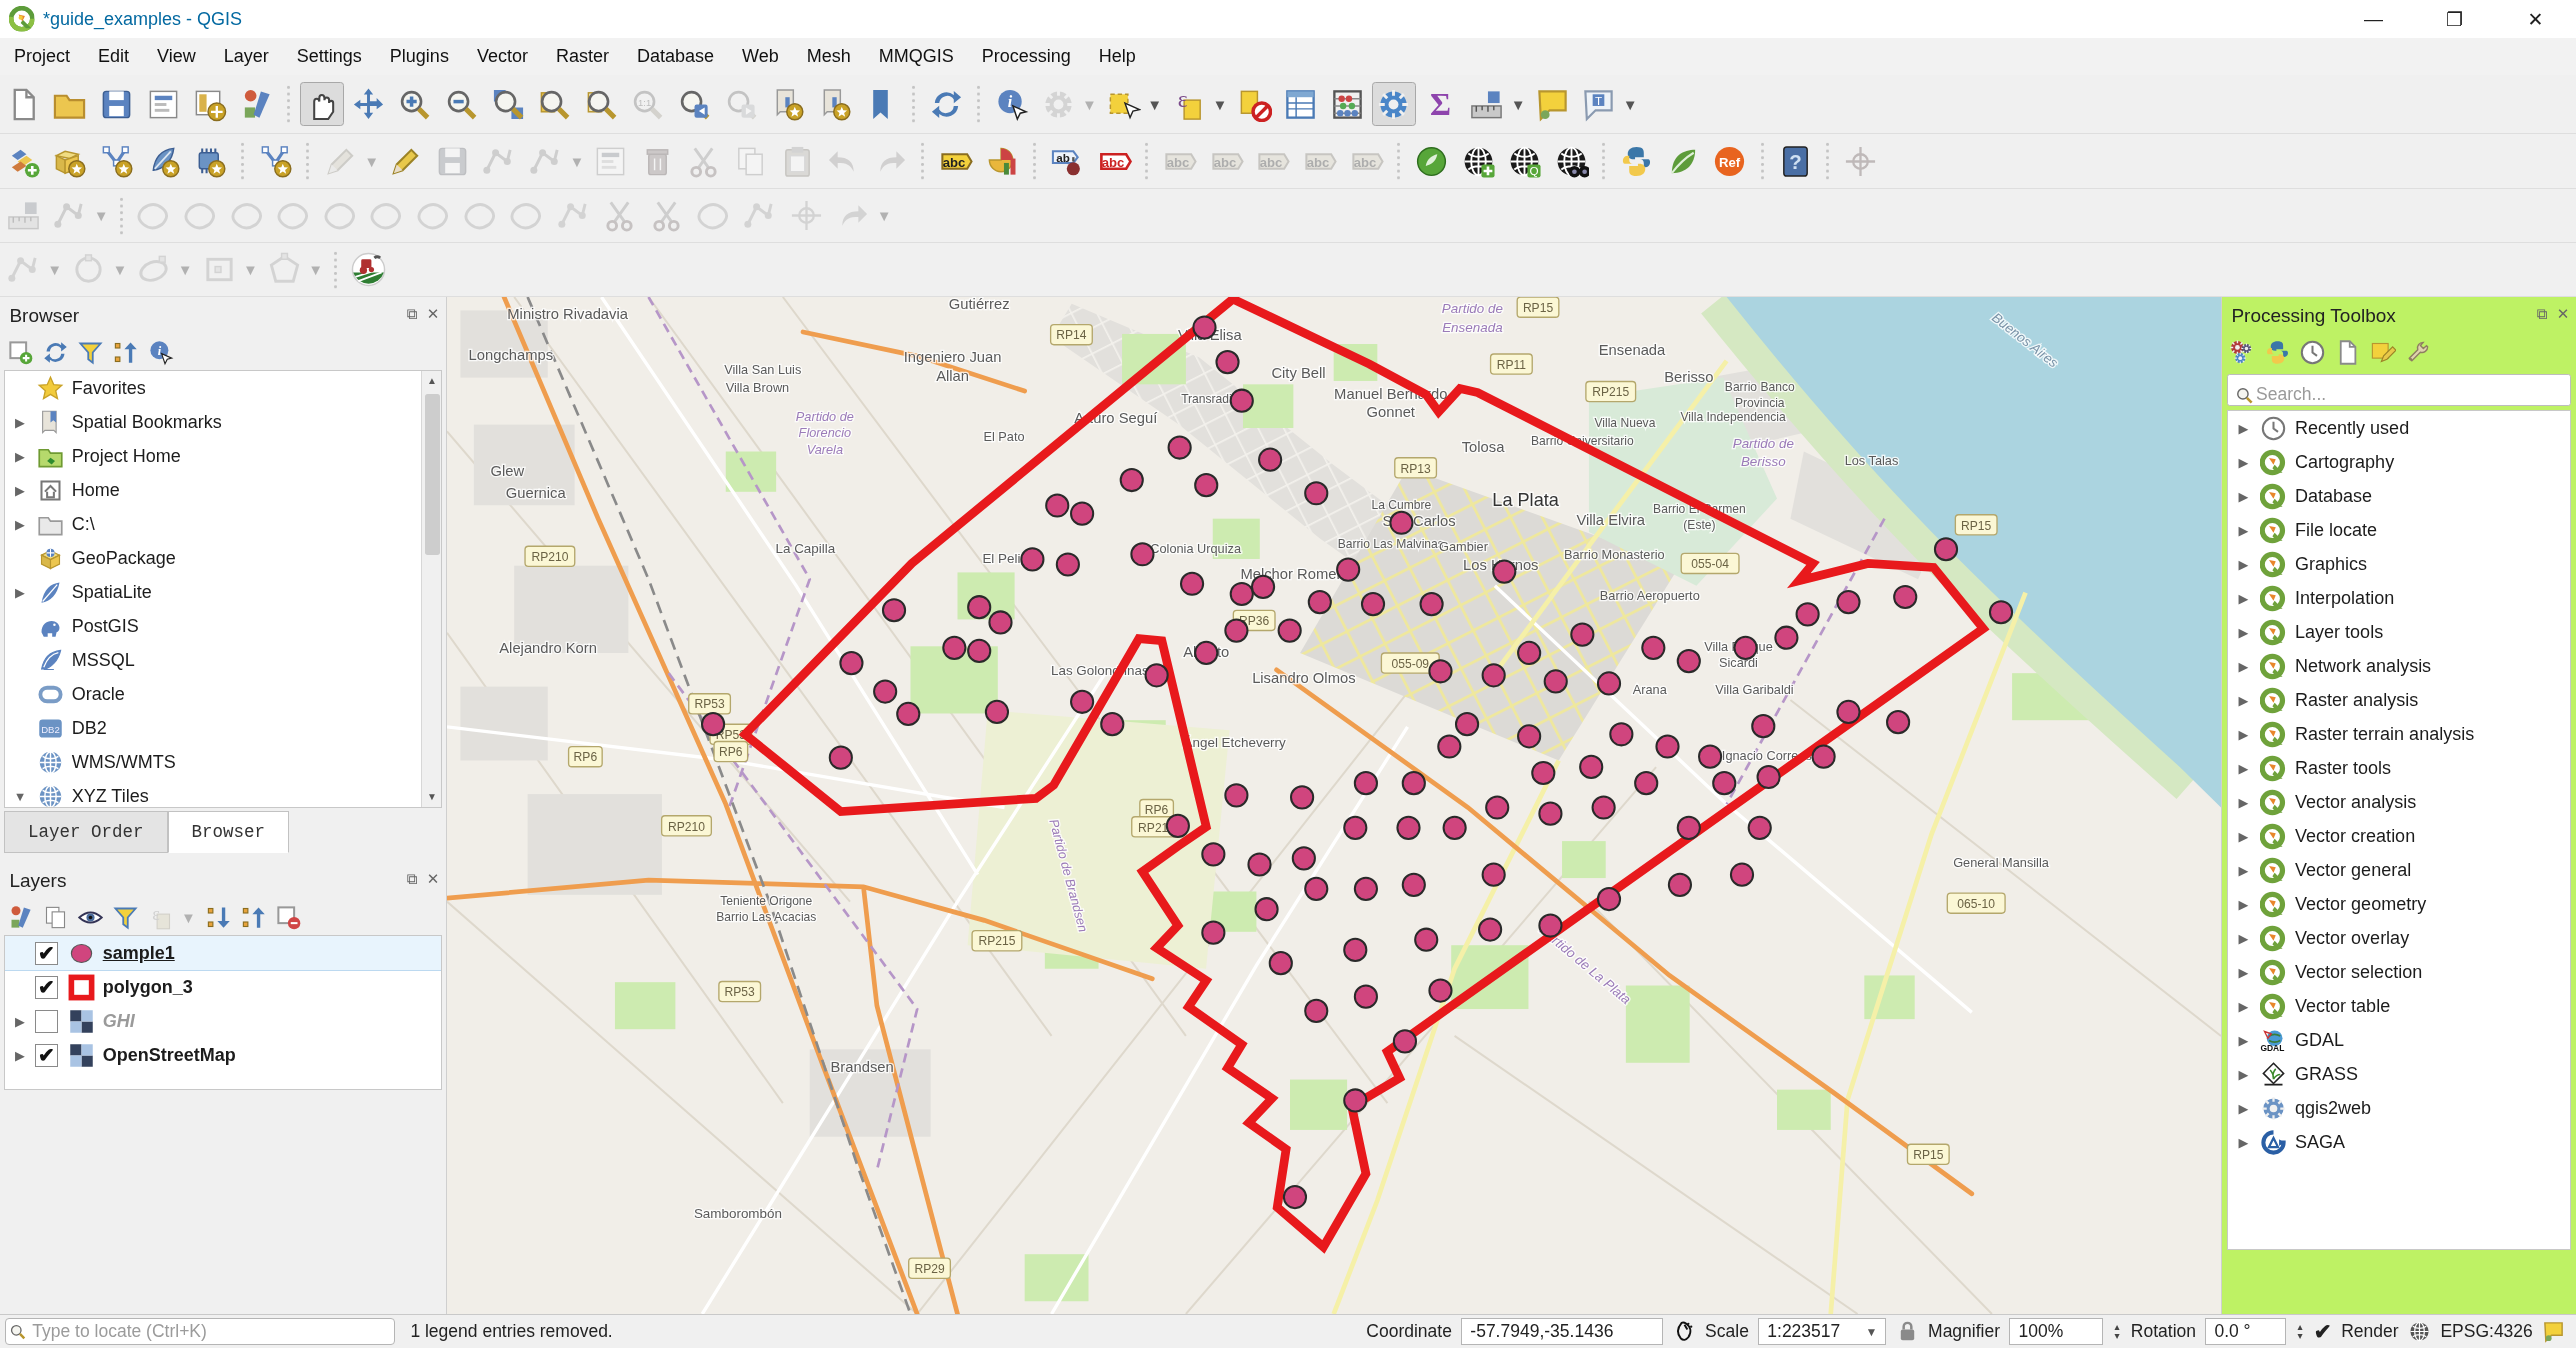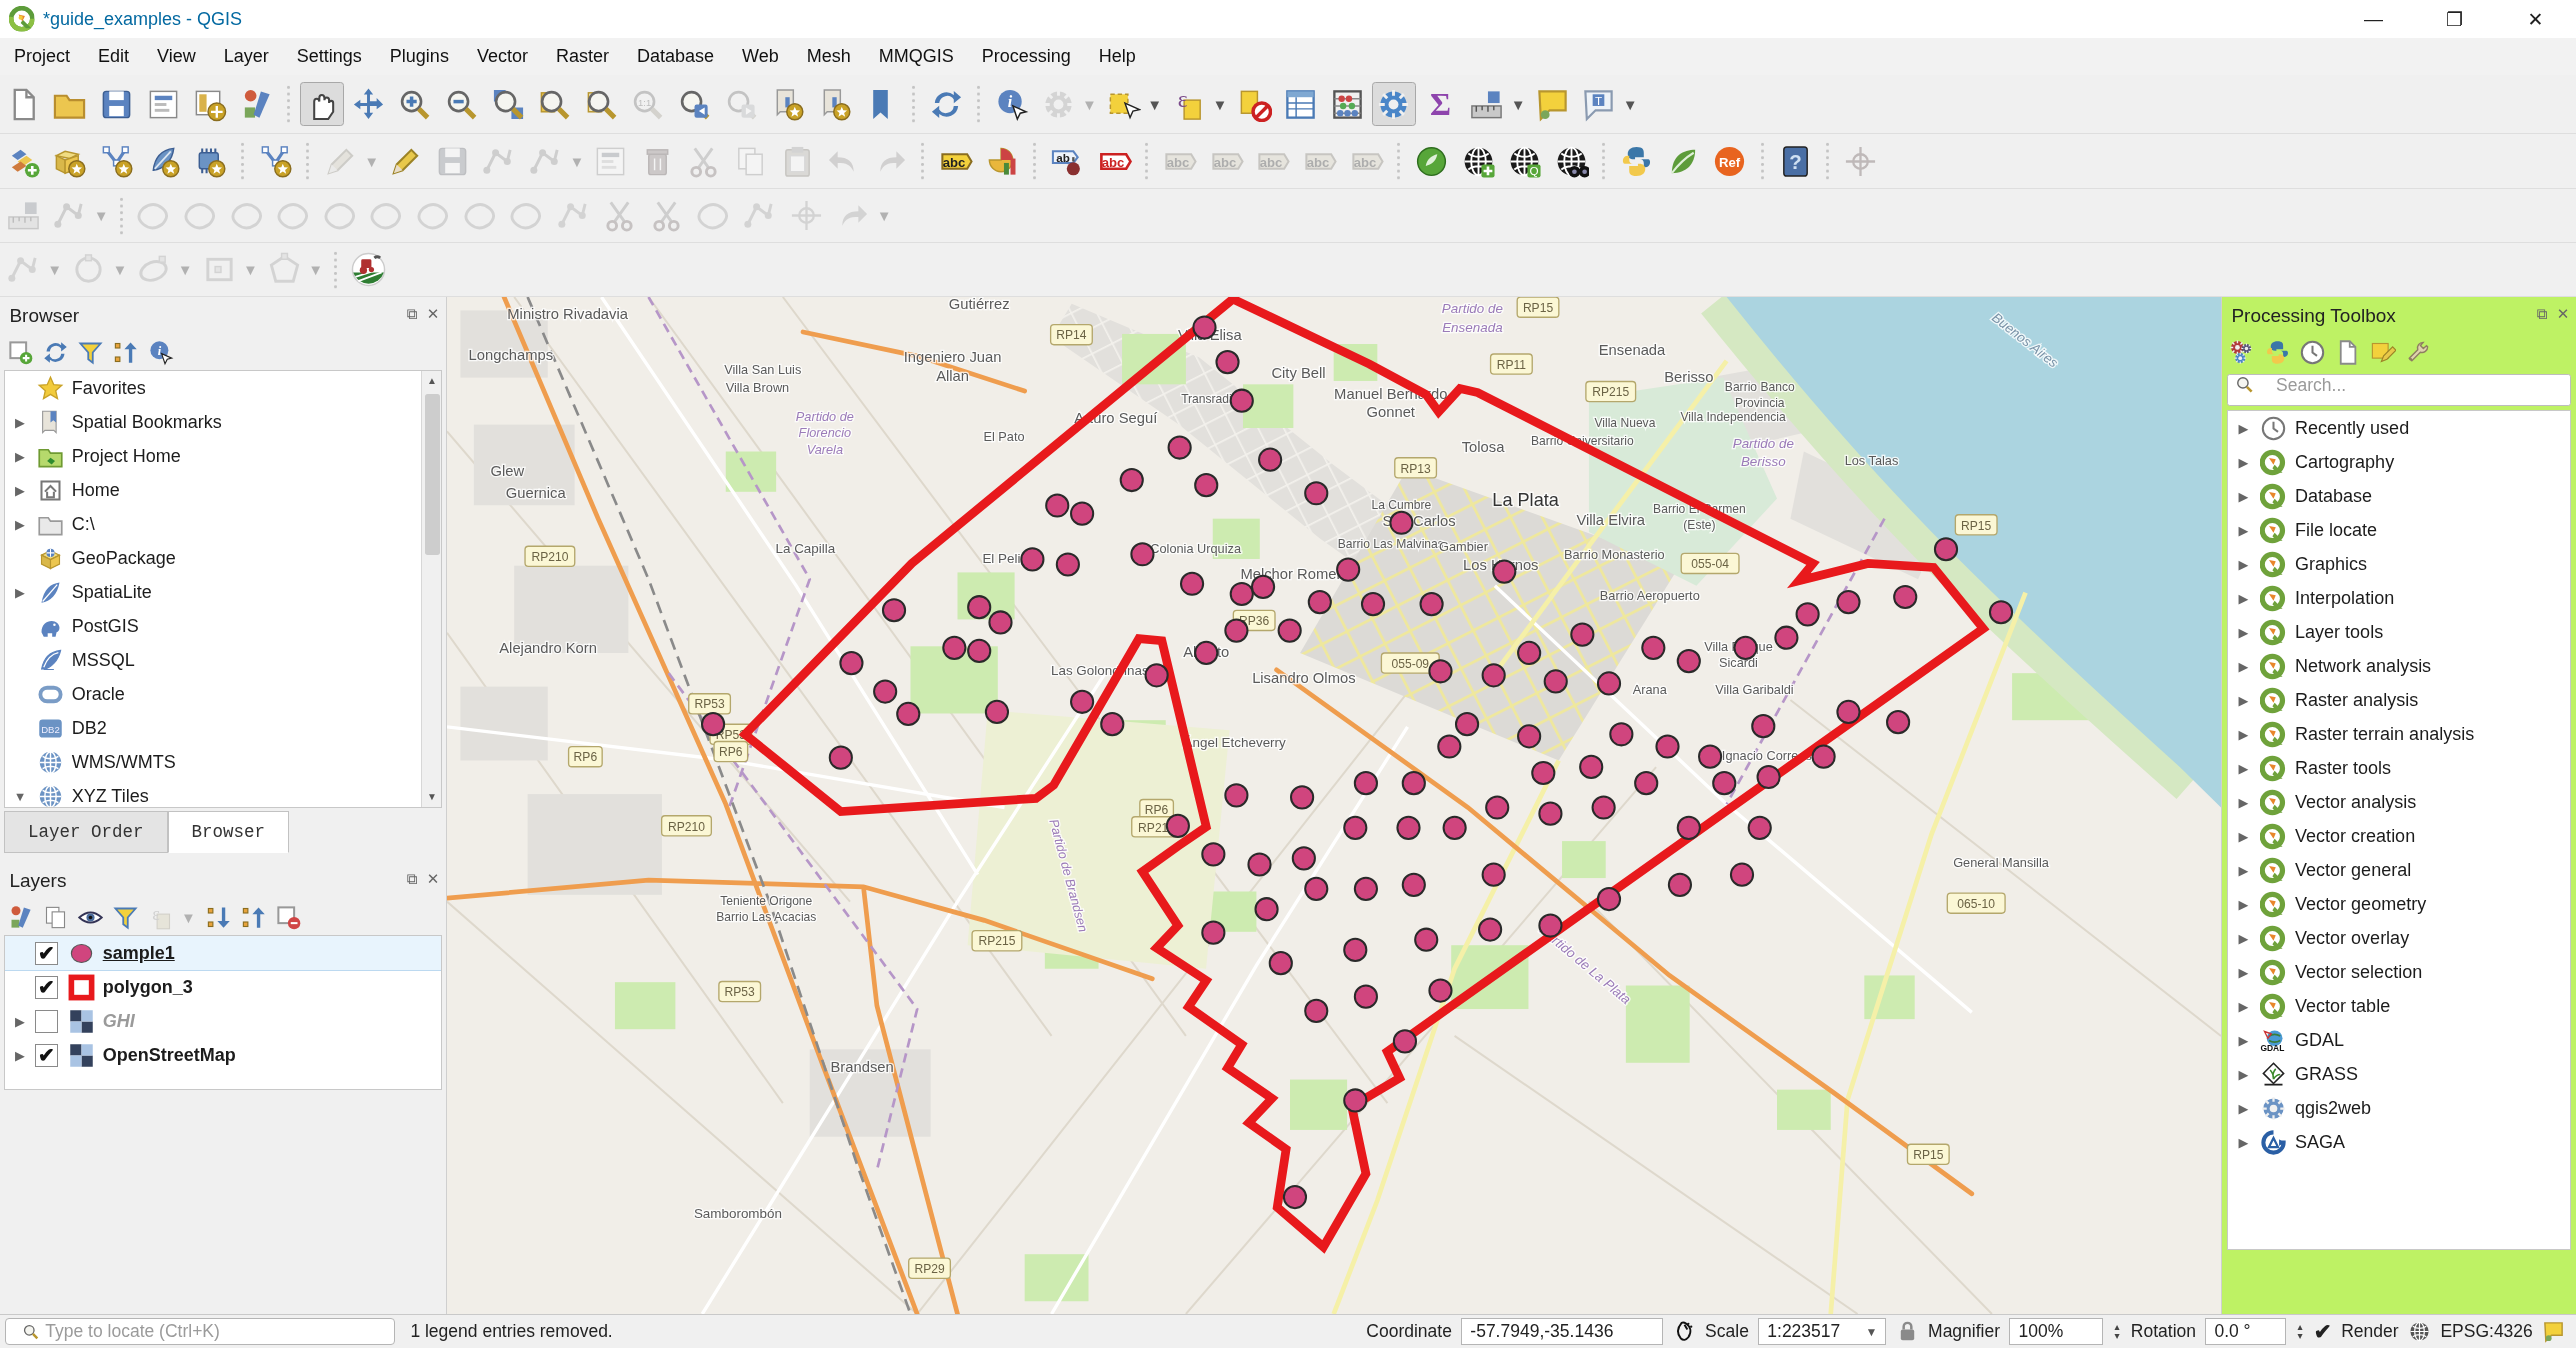--- a/index.html
+++ b/index.html
@@ -60,33 +60,33 @@
     background:#e4e4e4; color:#333;font-family:Liberation Mono, monospace; }
   .dtab.active { background:#fff; border-bottom-color:#fff; }
 
   .chk { width:23px; height:23px; border:1.3px solid #8a8a8a; background:#fff; flex:0 0 23px;
     display:flex; align-items:center; justify-content:center; font-size:20px; font-weight:bold; color:#111; margin-right:8px; }
   .lname { font-weight:600; }
   .lname.it { font-style:italic; color:#9a9a9a; }
   .lname.ul { text-decoration:underline; }
 
   #toolbox-search { margin:4px 5.4px; height:32px; border:0.7px solid #bdbdbd; border-radius:2.7px; background:#fff;
-    display:flex; align-items:flex-start; padding:0 6.7px; gap:22px; }
+    display:flex; align-items:flex-end; padding:0 6.7px; gap:2px; }
   #toolbox-search .ph { color:#9a9a9a; font-size:17.5px; }
   #toolbox-tree { margin:0 5.4px; height:840px; }
 
   
   #canvas { position:absolute; left:447px; top:297px; width:1774px; height:1017px; background:#f1eee8; }
   #map-svg { width:100%; height:100%; display:block; }
 
   
   #statusbar { position:absolute; left:0; top:1314px; width:2576px; height:34px; background:#f0f0f0;
     border-top:0.7px solid #c9c9c9; display:flex; align-items:center; font-size:17.5px; color:#222; }
   #locator { width:390px; height:27px; margin-left:5.4px; border:0.7px solid #b5b5b5; border-radius:4px; background:#fff;
-    display:flex; align-items:center; padding:0 16px; gap:5.4px; }
+    display:flex; align-items:center; padding:0 3px; gap:5.4px; }
   #locator .ph { color:#9b9b9b; font-size:17.5px; }
   #status-msg { margin-left:15px; }
   #status-right { margin-left:auto; display:flex; align-items:center; gap:9.4px; padding-right:10.8px; }
   .sfield { height:27px; background:#fff; border:0.7px solid #b5b5b5; display:flex; align-items:center;
     padding:0 8px; font-size:17.5px; }
   .spin { display:flex; flex-direction:column; font-size:8.7px; line-height:8.7px; color:#444; }
   .slabel { font-size:17.5px; }
   .sicon svg { width:23px; height:23px; display:block; }
 </style>
 </head>

